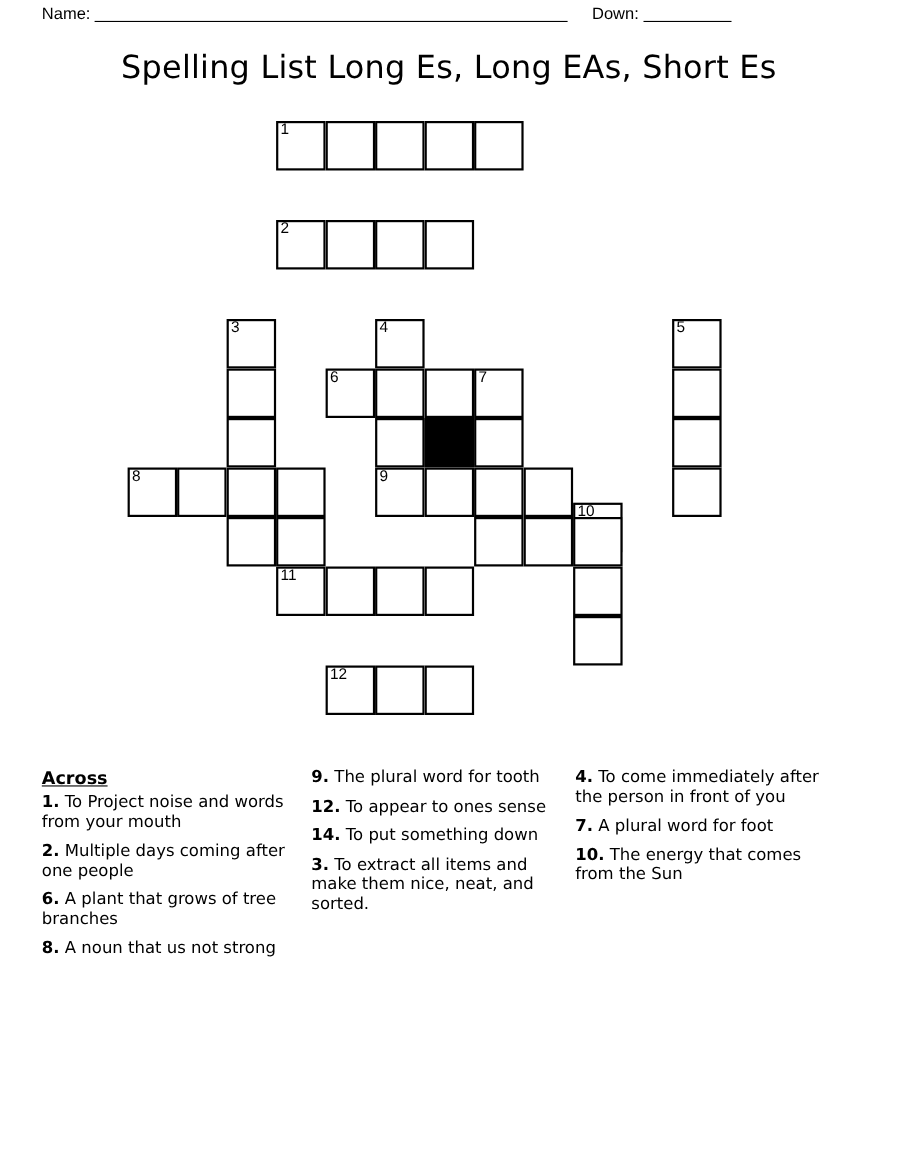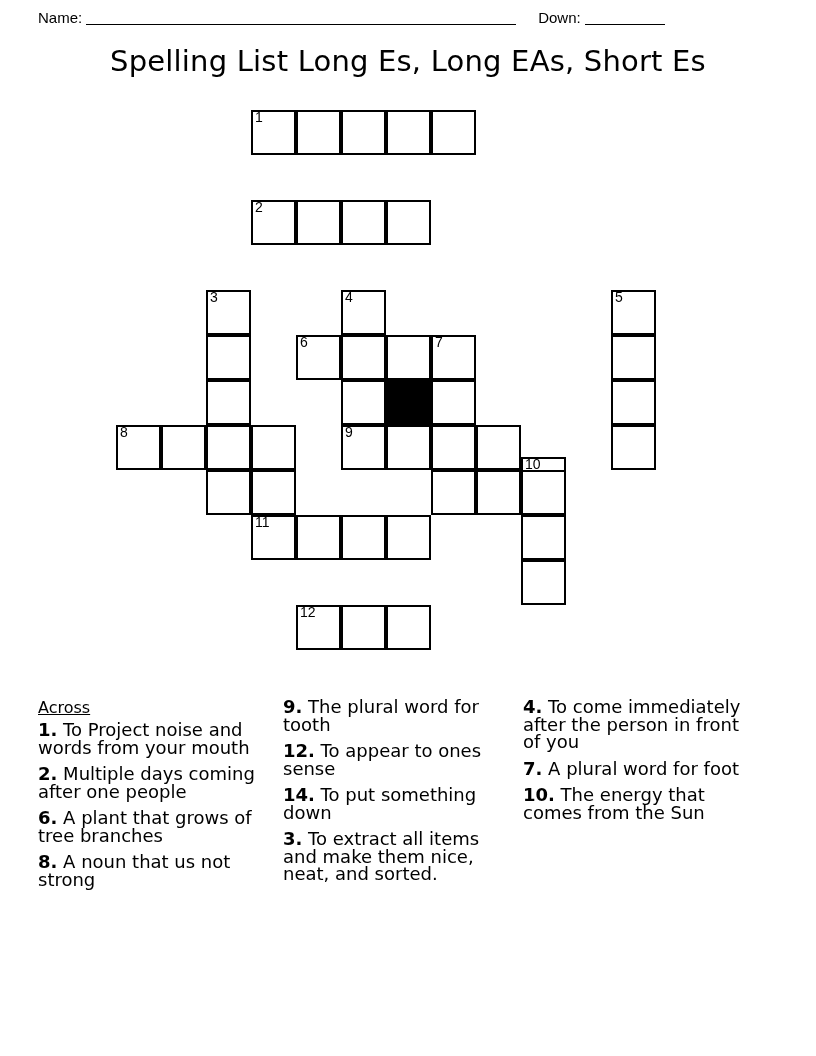--- a/index.html
+++ b/index.html
@@ -18,21 +18,21 @@
   }
 
   
   .header-line {
     position: absolute;
     top: 0px;
     left: 0px;
     width: 816px;
     height: 30px;
     display: flex;
-    align-items: center;
+    align-items: flex-start;
     padding: 4px 38px 0 38px;
     box-sizing: border-box;
     font-family: "Liberation Sans", sans-serif;
     font-size: 15px;
   }
   .field-label { white-space: nowrap; }
   .rule {
     border-bottom: 1px solid #000;
     height: 15px;
     margin-left: 4px;
@@ -98,30 +98,30 @@
     width: 245px;
     box-sizing: border-box;
     padding-right: 14px;
   }
   .clue-col.col-2 { width: 240px; }
   .clue-col.col-3 { width: 245px; }
 
   .clue-heading {
     font-family: "DejaVu Sans", sans-serif;
     font-size: 16px;
-    font-weight: normal;
+    font-weight: bold;
     text-decoration: underline;
     margin: 0 0 4px 0;
     line-height: 19px;
   }
   .clue-heading.spaced { margin-top: 10px; }
 
   .clue-item {
     font-family: "DejaVu Sans", sans-serif;
-    font-size: 18px;
+    font-size: 15px;
     line-height: 17.5px;
     margin: 0 0 9px 0;
   }
   .clue-num {
     font-weight: bold;
   }
 </style>
 </head>
 <body>
 

